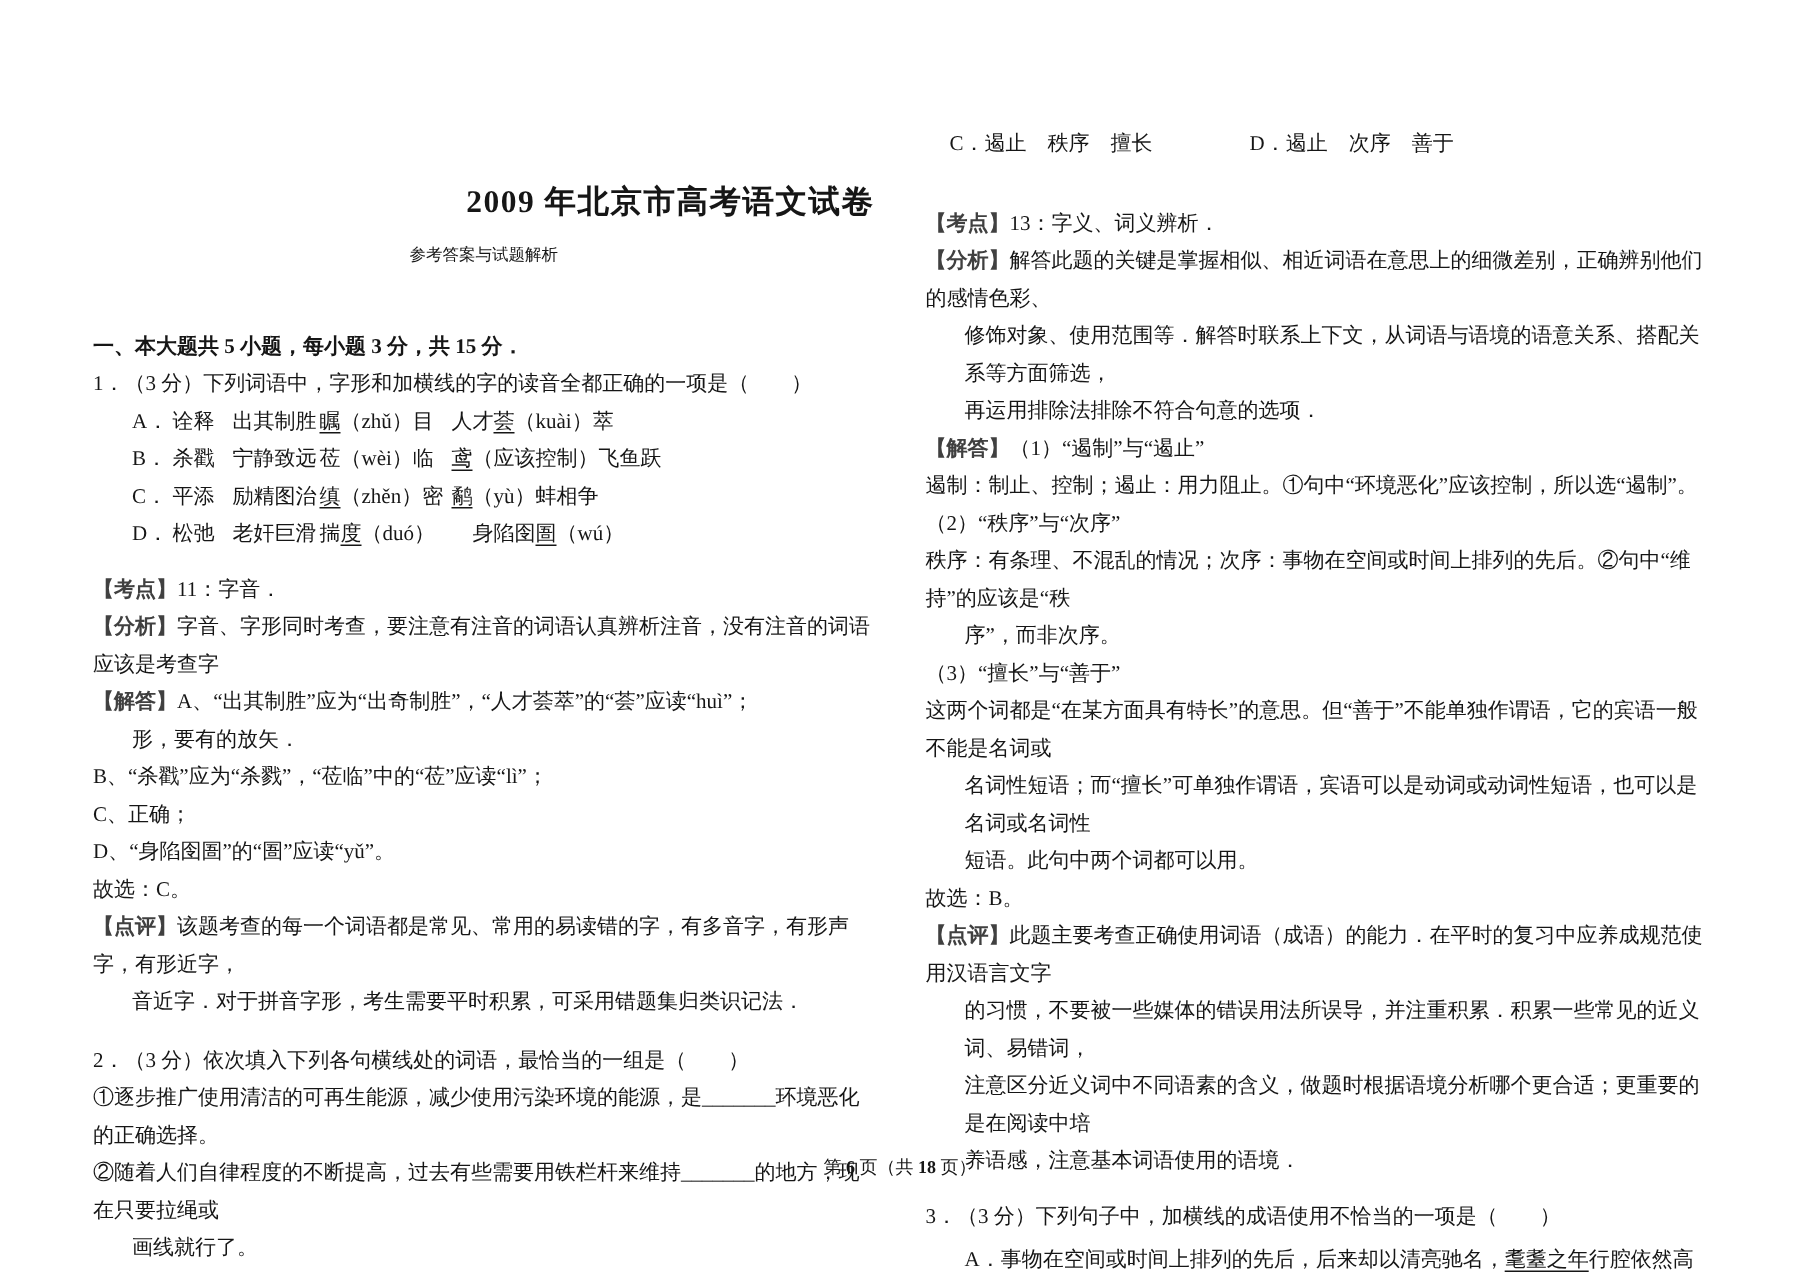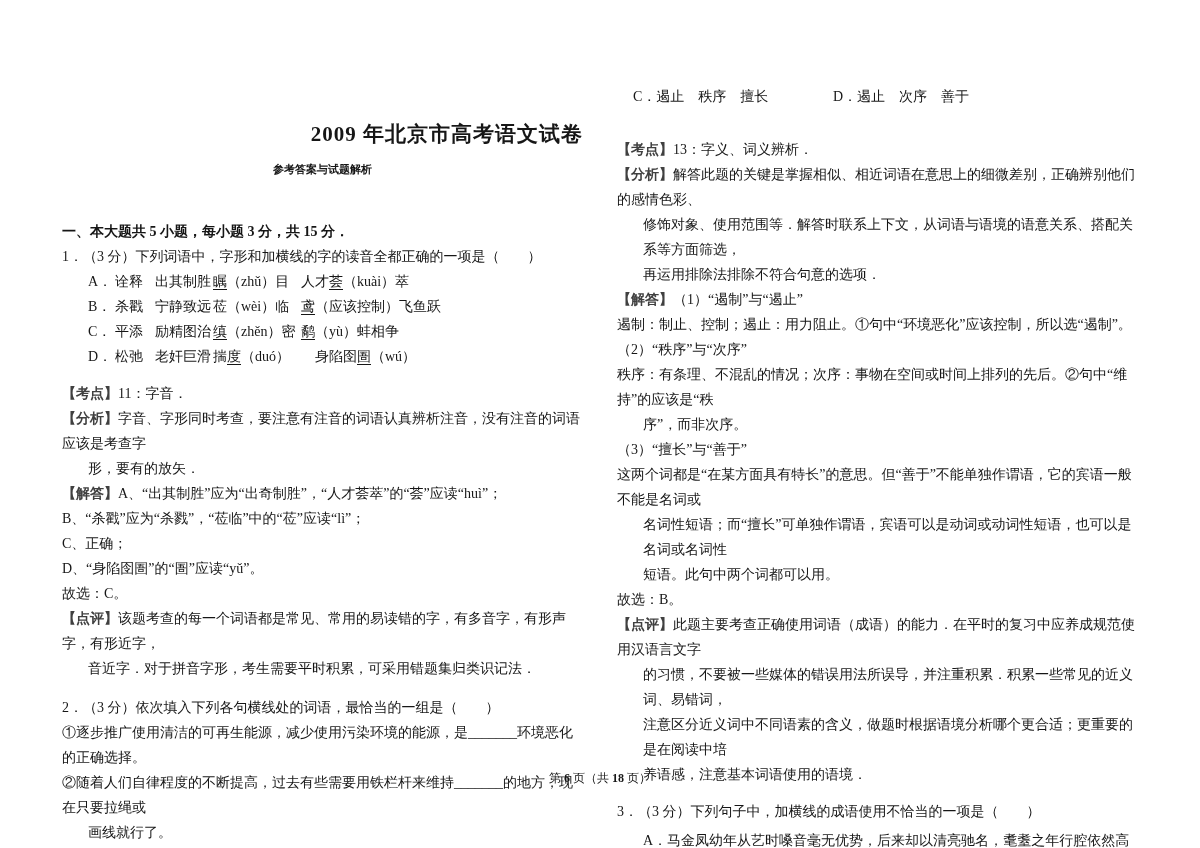--- a/index.html
+++ b/index.html
@@ -5,21 +5,21 @@
   html,body{margin:0;padding:0;}
   body{
     width:1200px;height:848px;overflow:hidden;background:#ffffff;
     font-family:"Liberation Serif","DejaVu Serif",serif;color:#161616;position:relative;
   }
   .page{position:absolute;inset:0;}
   .columns{display:flex;padding:0 62px;gap:34px;align-items:flex-start;}
   .col{flex:1;min-width:0;}
   .col-right{padding-top:84px;}
   .title{font-size:21px;font-weight:bold;text-align:right;margin:120px 0 0;letter-spacing:1px;}
-  .subtitle{font-size:11px;font-weight:bold;text-align:center;margin-top:14px;}
+  .subtitle{font-size:11px;font-weight:normal;text-align:center;margin-top:14px;}
   .line{font-size:14px;line-height:25px;min-height:25px;}
   .seg{white-space:pre-wrap;}
   .u{text-decoration:underline;text-underline-offset:3px;}
   .lb{color:#404040;font-weight:bold;}
   .half{display:inline-block;width:200px;}
   .bold{font-weight:bold;}
   .ind{padding-left:26px;}
   .ind-sm{padding-left:16px;}
   .mt4{margin-top:4px;}
   .mt12{margin-top:12px;}
@@ -64,22 +64,22 @@
           </div>
           <div class="line row4 ind">
             <span class="cell"><span class="seg">D．</span></span>
             <span class="cell"><span class="seg">松弛</span></span>
             <span class="cell"><span class="seg">老奸巨滑</span></span>
             <span class="cell"><span class="seg">揣</span><span class="seg u">度</span><span class="seg">（duó）</span></span>
             <span class="cell"><span class="seg">　身陷囹</span><span class="seg u">圄</span><span class="seg">（wú）</span></span>
           </div>
           <div class="line mt12"><span class="seg lb">【考点】</span><span class="seg">11：字音．</span></div>
           <div class="line"><span class="seg lb">【分析】</span><span class="seg">字音、字形同时考查，要注意有注音的词语认真辨析注音，没有注音的词语应该是考查字</span></div>
+          <div class="line"><span class="seg lb">【解答】</span><span class="seg">A、“出其制胜”应为“出奇制胜”，“人才荟萃”的“荟”应读“huì”；</span></div>
           <div class="line ind"><span class="seg">形，要有的放矢．</span></div>
-          <div class="line"><span class="seg lb">【解答】</span><span class="seg">A、“出其制胜”应为“出奇制胜”，“人才荟萃”的“荟”应读“huì”；</span></div>
           <div class="line"><span class="seg">B、“杀戳”应为“杀戮”，“莅临”中的“莅”应读“lì”；</span></div>
           <div class="line"><span class="seg">C、正确；</span></div>
           <div class="line"><span class="seg">D、“身陷囹圄”的“圄”应读“yǔ”。</span></div>
           <div class="line"><span class="seg">故选：C。</span></div>
           <div class="line"><span class="seg lb">【点评】</span><span class="seg">该题考查的每一个词语都是常见、常用的易读错的字，有多音字，有形声字，有形近字，</span></div>
           <div class="line ind"><span class="seg">音近字．对于拼音字形，考生需要平时积累，可采用错题集归类识记法．</span></div>
           <div class="line mt14"><span class="seg">2．（3 分）依次填入下列各句横线处的词语，最恰当的一组是（　　）</span></div>
           <div class="line"><span class="seg">①逐步推广使用清洁的可再生能源，减少使用污染环境的能源，是_______环境恶化的正确选择。</span></div>
           <div class="line"><span class="seg">②随着人们自律程度的不断提高，过去有些需要用铁栏杆来维持_______的地方，现在只要拉绳或</span></div>
           <div class="line ind"><span class="seg">画线就行了。</span></div>
@@ -101,18 +101,18 @@
           <div class="line"><span class="seg">（3）“擅长”与“善于”</span></div>
           <div class="line"><span class="seg">这两个词都是“在某方面具有特长”的意思。但“善于”不能单独作谓语，它的宾语一般不能是名词或</span></div>
           <div class="line ind"><span class="seg">名词性短语；而“擅长”可单独作谓语，宾语可以是动词或动词性短语，也可以是名词或名词性</span></div>
           <div class="line ind"><span class="seg">短语。此句中两个词都可以用。</span></div>
           <div class="line"><span class="seg">故选：B。</span></div>
           <div class="line"><span class="seg lb">【点评】</span><span class="seg">此题主要考查正确使用词语（成语）的能力．在平时的复习中应养成规范使用汉语言文字</span></div>
           <div class="line ind"><span class="seg">的习惯，不要被一些媒体的错误用法所误导，并注重积累．积累一些常见的近义词、易错词，</span></div>
           <div class="line ind"><span class="seg">注意区分近义词中不同语素的含义，做题时根据语境分析哪个更合适；更重要的是在阅读中培</span></div>
           <div class="line ind"><span class="seg">养语感，注意基本词语使用的语境．</span></div>
           <div class="line mt12"><span class="seg">3．（3 分）下列句子中，加横线的成语使用不恰当的一项是（　　）</span></div>
-          <div class="line ind mt4"><span class="seg">A．马金凤幼年从艺时嗓音毫无优势，后来却以清亮驰名，</span><span class="seg u">耄耋之年</span><span class="seg">行腔依然高亢悦耳，她 81</span></div>
+          <div class="line ind mt4"><span class="seg">A．事物在空间或时间上排列的先后，后来却以清亮驰名，</span><span class="seg u">耄耋之年</span><span class="seg">行腔依然高亢悦耳，她 81</span></div>
         </div>
     </div>
   </div>
   <div class="footer"><span>第 </span><b>6</b><span> 页（共 </span><b>18</b><span> 页）</span></div>
 </div>
 
 </body></html>

